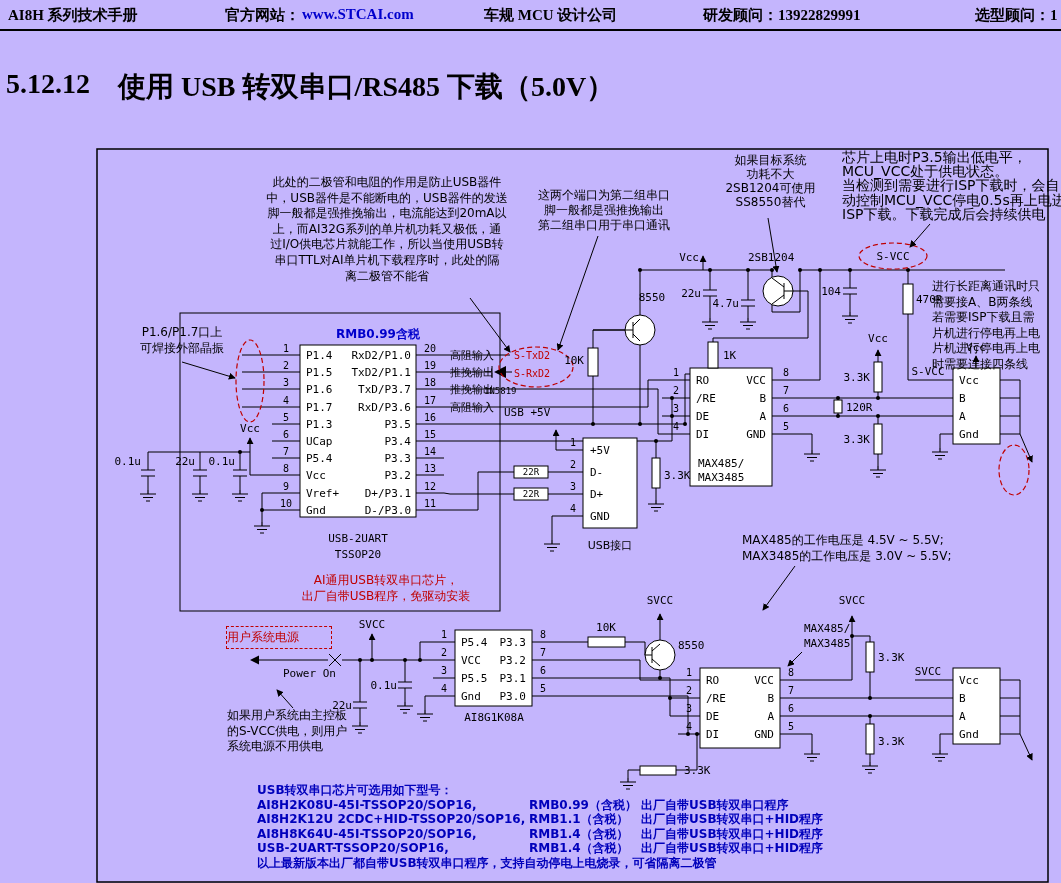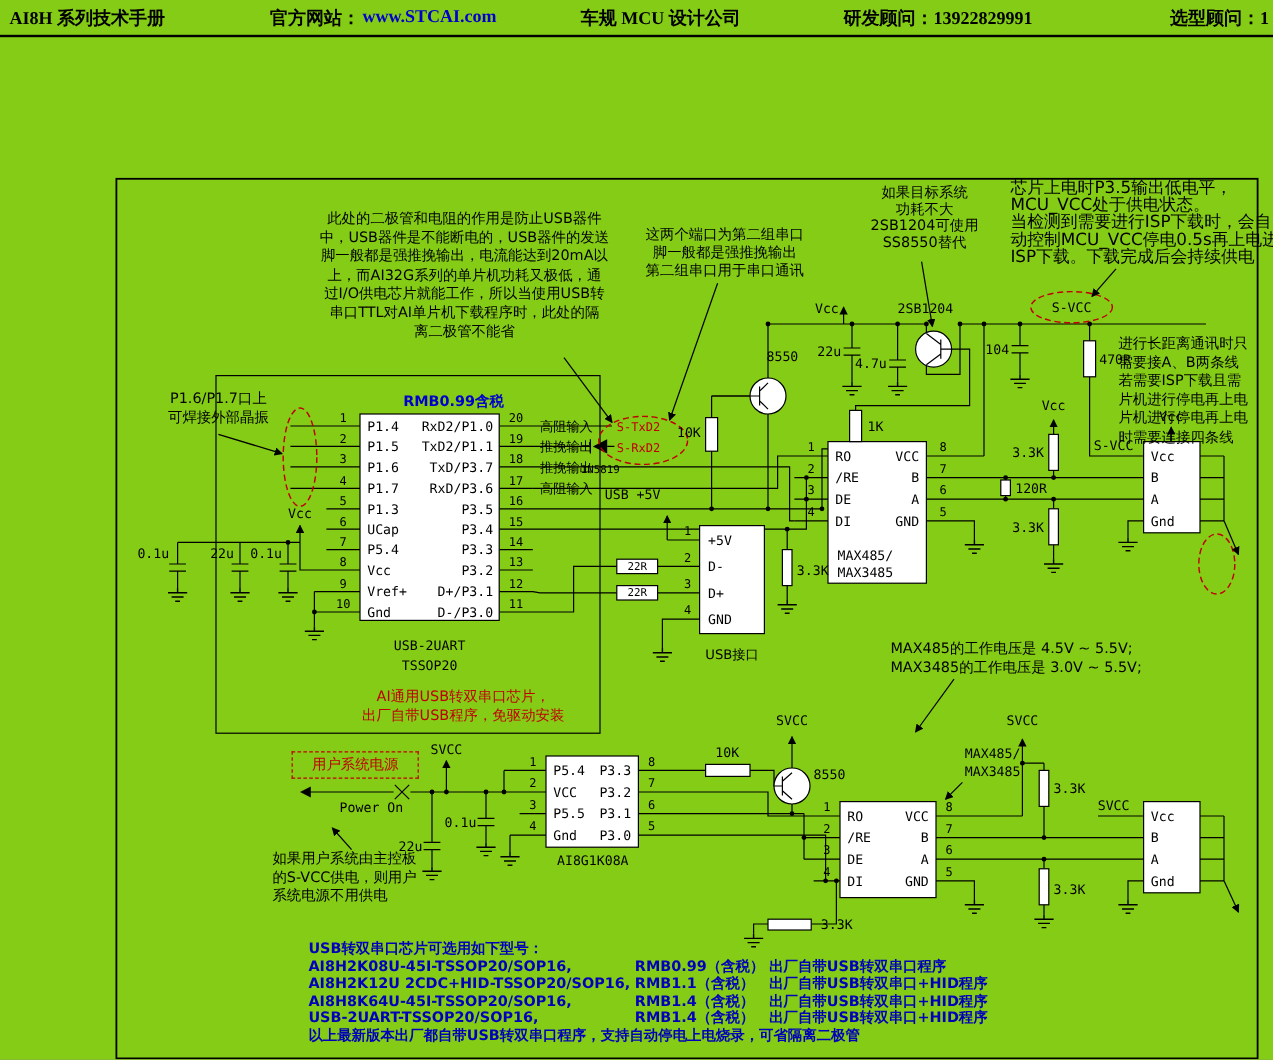--- a/index.html
+++ b/index.html
@@ -1,17 +1,17 @@
 <!DOCTYPE html>
 <html><head>
 <meta charset="utf-8">
 <style>
   *{box-sizing:border-box;margin:0;padding:0}
   body{background:#888}
-  #page{position:relative;width:1061px;height:883px;background:#84cc16;overflow:hidden;
+  #page{position:relative;width:1061px;height:883px;background:#c4b5fd;overflow:hidden;
         font-family:"Liberation Sans","DejaVu Sans",sans-serif}
   
   .hdr{position:absolute;top:0;left:0;width:1061px;height:31px;border-bottom:2px solid #000;
        font:700 15px "Liberation Serif","DejaVu Serif",serif;color:#000}
   .hdr span{position:absolute;top:6px;white-space:nowrap}
   .lnk{color:#0000cc;}
   
   .title{position:absolute;left:6px;top:68px;display:flex;gap:28px;white-space:nowrap;
          font:700 28px "Liberation Serif","DejaVu Serif",serif;color:#000}
   
@@ -27,42 +27,46 @@
   .red{fill:#c00000;font-size:10px}
   .s9{font-size:9px}
   .price{font-family:"DejaVu Sans","Liberation Sans",sans-serif;font-size:12px;font-weight:700;fill:#0000cc}
   .rdash{stroke:#c00000;stroke-width:1.2;fill:none;stroke-dasharray:5 3}
   .arr{stroke:#000;stroke-width:1;fill:none;marker-end:url(#ah)}
   .dot{fill:#000;stroke:none}
   
   .note{position:absolute;font:12px/15.5px "DejaVu Sans","Liberation Sans",sans-serif;color:#000;white-space:nowrap}
   .c{text-align:center}
   .rednote{color:#c00000}
-  .upbox{position:absolute;left:243px;top:626px;width:106px;padding:2px 0;border:1px dashed #c00000;
-         color:#c00000;text-align:center;font:12px "DejaVu Sans",sans-serif}
+  .upbox{position:absolute;left:226px;top:626px;width:106px;padding:2px 0;border:1px dashed #c00000;
+         color:#c00000;font:12px "DejaVu Sans",sans-serif}
   .pon{position:absolute;left:283px;top:667px;font:11px "DejaVu Sans Mono",monospace;color:#000}
   .models{position:absolute;left:257px;top:783px;color:#0000bb;
           font:700 12px/14.6px "DejaVu Sans","Liberation Sans",sans-serif;white-space:nowrap}
   .mrow{display:flex}
   .mm{width:272px}.mp{width:112px}
 </style>
 </head>
 <body>
 
 <div id="page">
 
   <div class="hdr">
     <span style="left:8px">AI8H 系列技术手册</span>
     <span style="left:225px">官方网站：</span>
     <span style="left:302px" class="lnk">www.STCAI.com</span>
     <span style="left:484px">车规 MCU 设计公司</span>
     <span style="left:703px">研发顾问：13922829991</span>
     <span style="left:975px">选型顾问：1</span>
   </div>
 
+  <div class="title">
+    <span>5.12.12</span>
+    <span>使用 USB 转双串口/RS485 下载（5.0V）</span>
+  </div>
 
   <svg width="1061" height="883" viewBox="0 0 1061 883">
     <defs>
       <marker id="ah" viewBox="0 0 8 8" refX="7" refY="4" markerWidth="7" markerHeight="7" orient="auto">
         <path d="M0 0L8 4L0 8z" fill="#000"></path>
       </marker>
       <g id="gnd">
           <path d="M0 0V4M-8 4H8M-5 7.5H5M-2 11H2" stroke="#000" stroke-width="1.2" fill="none"></path>
         </g>
     </defs>

